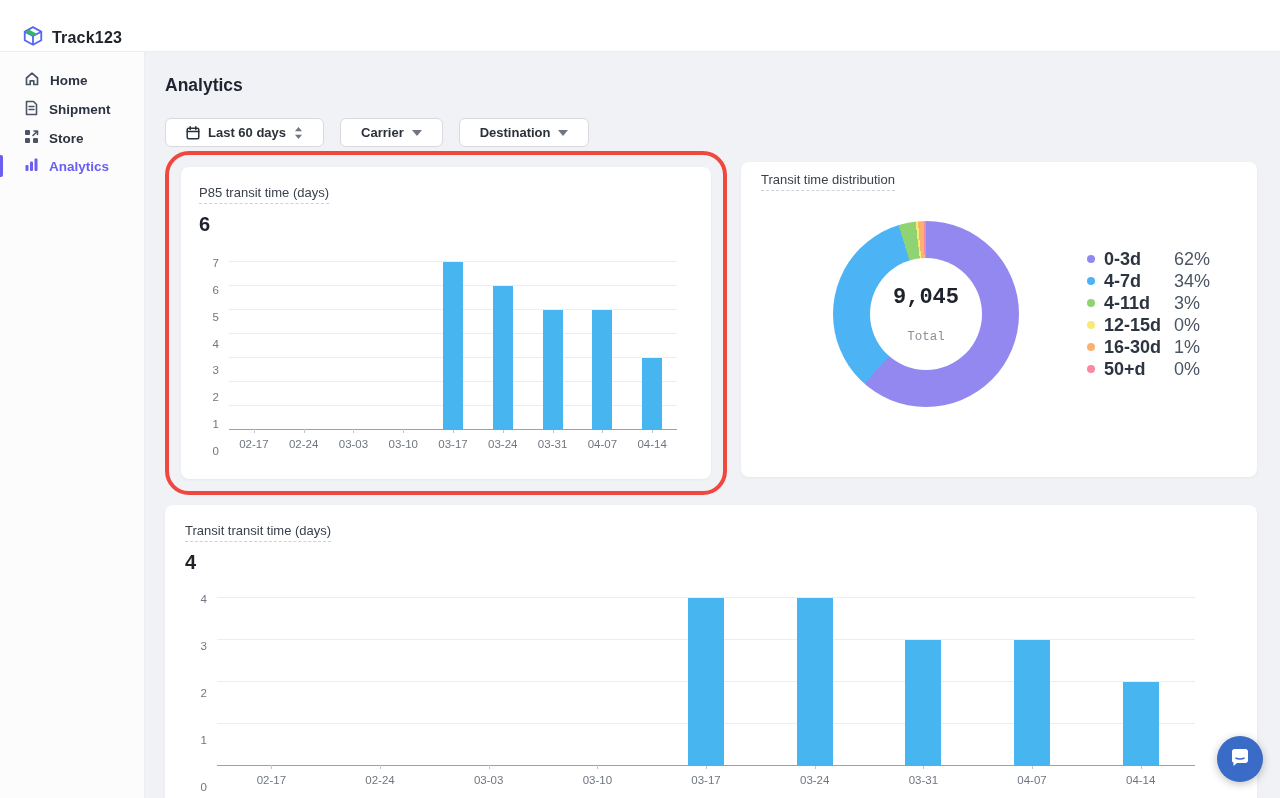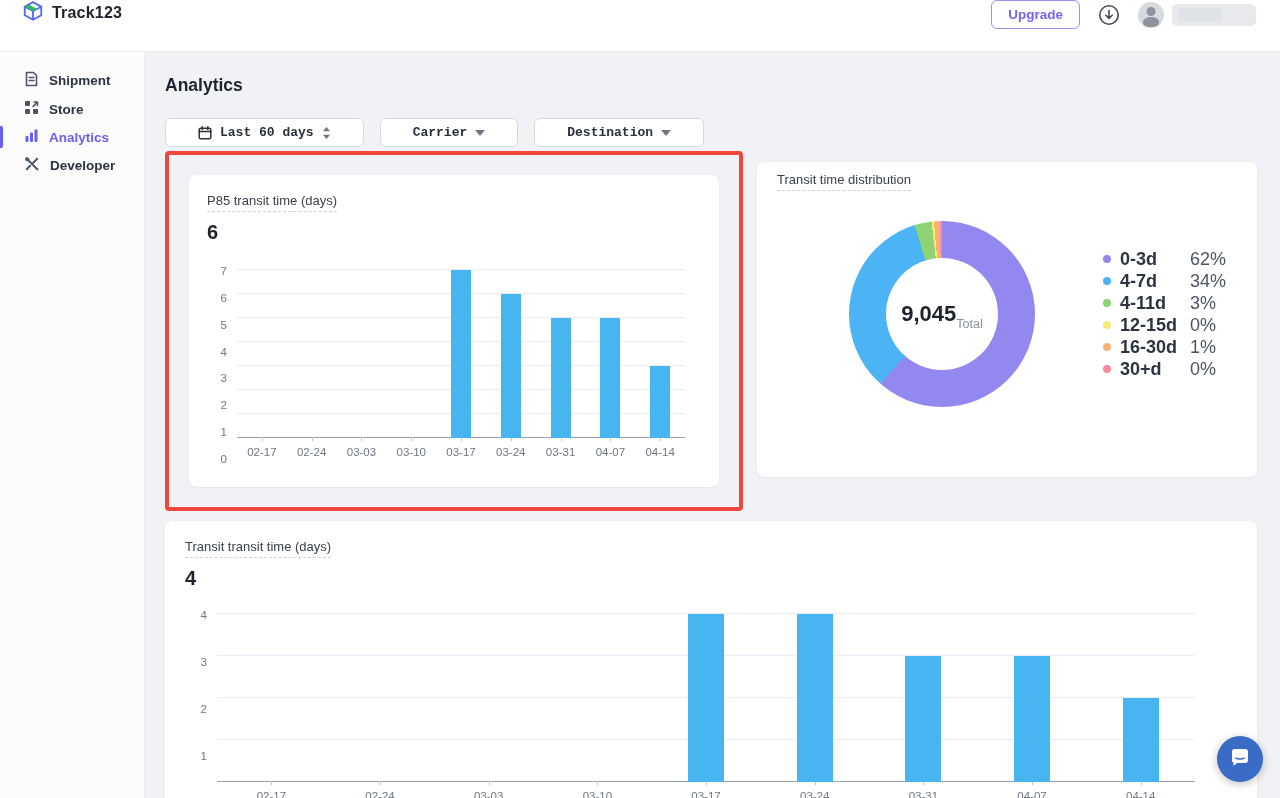--- a/index.html
+++ b/index.html
@@ -1,21 +1,21 @@
 <!DOCTYPE html>
 <html><head>
 <meta charset="utf-8">
 <style>
   * { margin:0; padding:0; box-sizing:border-box; }
   html,body { width:1280px; height:798px; overflow:hidden; background:#f1f2f6;
     font-family:"Liberation Sans","DejaVu Sans",sans-serif; color:#1f2430; }
 
   
   .topbar { position:fixed; top:0; left:0; right:0; height:52px; background:#fff;
-    border-bottom:1px solid #ebedf0; display:flex; align-items:flex-start;
+    border-bottom:1px solid #ebedf0; display:flex; align-items:flex-end;
     justify-content:space-between; padding:0 22px; z-index:20; }
   .brand { display:flex; align-items:center; gap:8px; cursor:pointer; }
   .brand-text { font-size:16px; font-weight:700; color:#20242b; letter-spacing:.2px; }
   .topbar-right { display:flex; align-items:center; gap:18px; }
   .upgrade-btn { background:#fff; border:1px solid #998ff7; color:#7265f5;
     font-size:13.5px; font-weight:600; padding:6px 16px; border-radius:6px; cursor:pointer;
     font-family:inherit; }
   .icon-btn { background:none; border:none; cursor:pointer; display:flex; align-items:center; }
   .account { display:flex; align-items:center; gap:8px; cursor:pointer; }
   .avatar { width:26px; height:26px; border-radius:50%; background:#d7dade; position:relative; overflow:hidden; }
@@ -41,27 +41,27 @@
   .nav-item.active::before { content:""; position:absolute; left:0; top:3px; bottom:3px;
     width:3px; background:#6a5ff0; border-radius:0 2px 2px 0; }
   .sidebar-bottom { margin-top:auto; padding-bottom:14px; }
 
   
   .main { position:absolute; top:52px; left:145px; right:0; bottom:0;
     padding:23px 23px 0 20px; }
   .page-title { font-size:17.5px; font-weight:700; color:#1f2430; }
   .filters { display:flex; gap:16px; margin-top:22px; }
   .filter-btn { display:flex; align-items:center; gap:8px; background:#fff;
-    border:1px solid #d8dade; border-radius:6px; padding:6px 32px; font-size:13px;
-    font-weight:600; color:#2a3138; cursor:pointer; font-family:Liberation Mono, monospace; }
+    border:1px solid #d8dade; border-radius:6px; padding:6px 20px; font-size:13px;
+    font-weight:600; color:#2a3138; cursor:pointer; font-family:Liberation Sans, sans-serif; }
   .filter-btn svg { display:block; }
 
   .row1 { display:flex; gap:14px; margin-top:4px; align-items:flex-start; }
   .card { background:#fff; border-radius:8px; box-shadow:0 1px 3px rgba(25,30,40,.05); }
-  .highlight-box { border:4px solid #f0483e; border-radius:4px; padding:20px; flex:0 0 auto; }
+  .highlight-box { border:4px solid #f0483e; border-radius:24px; padding:12px; flex:0 0 auto; }
   .card-p85 { width:530px; height:312px; padding:16px 18px; }
   .card-dist { flex:1; height:315px; margin-top:11px; padding:8px 20px; }
   .card-avg { margin-top:10px; height:340px; padding:16px 20px; }
 
   .card-title { display:inline-block; font-size:13px; color:#3a414c;
     border-bottom:1px dashed #cdd2da; padding-bottom:3px; }
   .headline { font-size:20px; font-weight:700; color:#1d222b; margin-top:9px; }
 
   
   .chart { position:relative; margin-top:26px; }
@@ -83,21 +83,21 @@
     position:relative; }
   .xslot::before { content:""; position:absolute; top:-1px; left:50%; width:1px; height:4px;
     background:#c2c7cf; }
 
   
   .dist-body { display:flex; align-items:center; margin-top:30px; }
   .donut { position:relative; width:186px; height:186px; border-radius:50%;
     margin-left:72px; flex:0 0 auto; }
   .donut-hole { position:absolute; left:50%; top:50%; transform:translate(-50%,-50%);
     width:112px; height:112px; border-radius:50%; background:#fff; display:flex;
-    align-items:center; justify-content:center; }
+    flex-direction:column; align-items:center; justify-content:center;font-family:Liberation Mono, monospace; }
   .donut-value { font-size:22px; font-weight:700; color:#1d222b; }
   .donut-label { font-size:12.5px; color:#8a9099; margin-top:20px; }
   .legend { margin-left:68px; }
   .legend-row { display:flex; align-items:center; height:22px; font-size:18px; }
   .legend-dot { width:8px; height:8px; border-radius:50%; margin-right:9px; flex:0 0 auto; }
   .legend-label { width:60px; color:#2b3440; font-weight:600; }
   .legend-pct { color:#4b5563; margin-left:10px; }
 
   
   .chat-fab { position:fixed; right:17px; bottom:16px; width:46px; height:46px;
@@ -112,42 +112,31 @@
     <span>
       <svg width="22" height="22" viewBox="0 0 24 24" fill="none">
         <path d="M12 2.5 21 7.3 V16.7 L12 21.5 3 16.7 V7.3 Z" stroke="#5468f5" stroke-width="2" stroke-linejoin="round"></path>
         <path d="M12 2.5 21 7.3 12 12 3 7.3 Z" fill="#fff" stroke="#5468f5" stroke-width="2" stroke-linejoin="round"></path>
         <path d="M7.5 4.9 16.5 9.7 12 12 3 7.3 Z" fill="#34b764"></path>
         <path d="M12 12 V21.5" stroke="#5468f5" stroke-width="2"></path>
       </svg>
     </span>
     <span class="brand-text">Track123</span>
   </div>
-  <div class="topbar-right">
-    <button class="upgrade-btn">Upgrade</button>
-    <button class="icon-btn">
-      <svg width="22" height="22" viewBox="0 0 22 22" fill="none">
-        <circle cx="11" cy="11" r="9.2" stroke="#454c56" stroke-width="1.6"></circle>
-        <path d="M11 6.5 V14 M7.8 11.2 11 14.4 14.2 11.2" stroke="#454c56" stroke-width="1.6" stroke-linecap="round" stroke-linejoin="round"></path>
-      </svg>
-    </button>
-    <div class="account">
-      <div class="avatar">
-        <div class="head"></div>
-          <div class="body"></div>
-      </div>
-      <div class="redacted">
-        <div class="blob1"></div>
-          <div class="blob2"></div>
-      </div>
-    </div>
-  </div>
 </header>
 
 <nav class="sidebar">
+  <div class="nav-item">
+    <span>
+      <svg width="16" height="16" viewBox="0 0 16 16" fill="none">
+        <path class="stroke" d="M2.5 7 8 2.2 13.5 7 V13.5 H9.8 V9.8 H6.2 V13.5 H2.5 Z" stroke-width="1.7" stroke-linejoin="round"></path>
+      </svg>
+    </span>
+    <span>Home</span>
+  </div>
   <div class="nav-item">
     <span>
       <svg width="15" height="16" viewBox="0 0 15 16" fill="none">
         <path class="stroke" d="M2.5 1.5 H9.5 L12.5 4.5 V14.5 H2.5 Z" stroke-width="1.6" stroke-linejoin="round"></path>
         <path class="stroke" d="M5 6.5 H10 M5 9.5 H10" stroke-width="1.4" stroke-linecap="round"></path>
       </svg>
     </span>
     <span>Shipment</span>
   </div>
   <div class="nav-item">
@@ -163,30 +152,20 @@
   </div>
   <div class="nav-item active">
     <span>
       <svg width="15" height="15" viewBox="0 0 15 15" fill="none">
         <rect class="fill" x="1.5" y="8" width="3" height="6" rx="1"></rect>
         <rect class="fill" x="6" y="4.5" width="3" height="9.5" rx="1"></rect>
         <rect class="fill" x="10.5" y="1.5" width="3" height="12.5" rx="1"></rect>
       </svg>
     </span>
     <span>Analytics</span>
-  </div>
-  <div class="nav-item">
-    <span>
-      <svg width="16" height="16" viewBox="0 0 16 16" fill="none">
-        <path class="stroke" d="M2.5 2.5 13.5 13.5" stroke-width="2" stroke-linecap="round"></path>
-        <path class="stroke" d="M13.2 2.8 8.6 7.4 M2.8 13.2 6.2 9.8" stroke-width="2" stroke-linecap="round"></path>
-        <circle class="fill" cx="3.2" cy="3.2" r="2"></circle>
-      </svg>
-    </span>
-    <span>Developer</span>
   </div>
 </nav>
 
 <main class="main">
   <h1 class="page-title">Analytics</h1>
 
   <div class="filters">
     <button class="filter-btn">
       <span>
         <svg width="14" height="14" viewBox="0 0 14 14" fill="none">
@@ -311,21 +290,21 @@
               <span class="legend-label">12-15d</span>
               <span class="legend-pct">0%</span>
             </div>
             <div class="legend-row">
               <span class="legend-dot" style="background: rgb(250, 177, 115);"></span>
               <span class="legend-label">16-30d</span>
               <span class="legend-pct">1%</span>
             </div>
             <div class="legend-row">
               <span class="legend-dot" style="background: rgb(249, 137, 158);"></span>
-              <span class="legend-label">30+d</span>
+              <span class="legend-label">50+d</span>
               <span class="legend-pct">0%</span>
             </div>
           </div>
       </div>
     </section>
   </div>
 
   <section class="card card-avg">
     <span class="card-title">Transit transit time (days)</span>
     <div class="headline">4</div>

